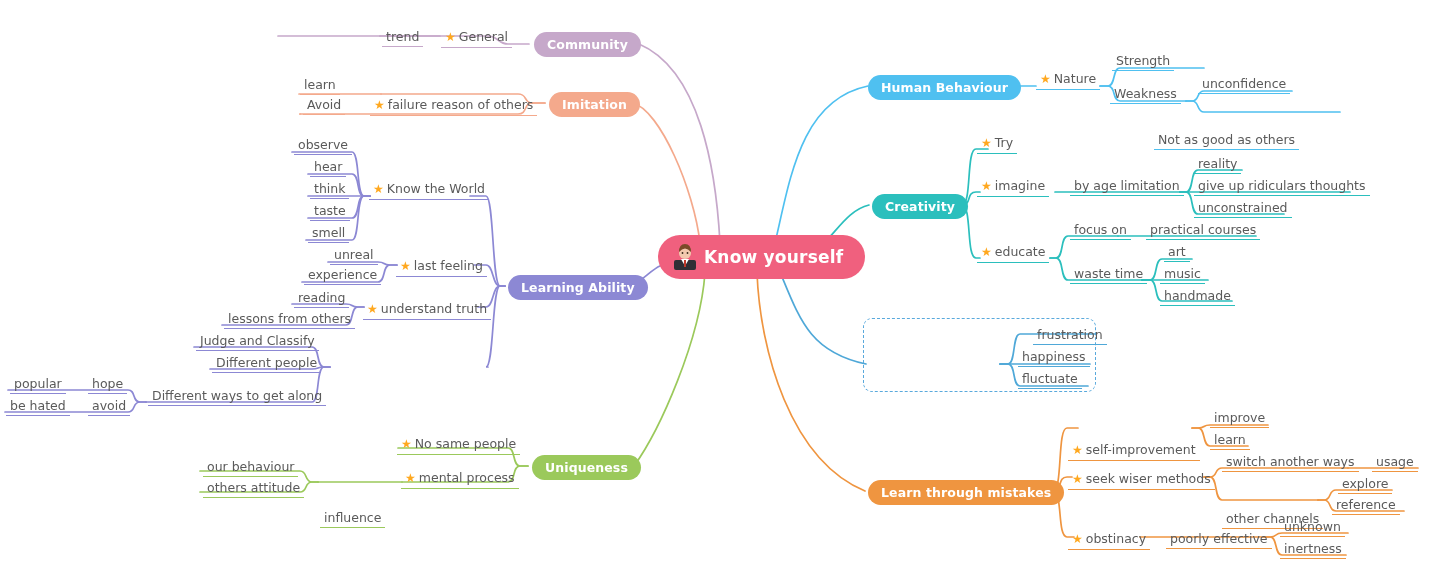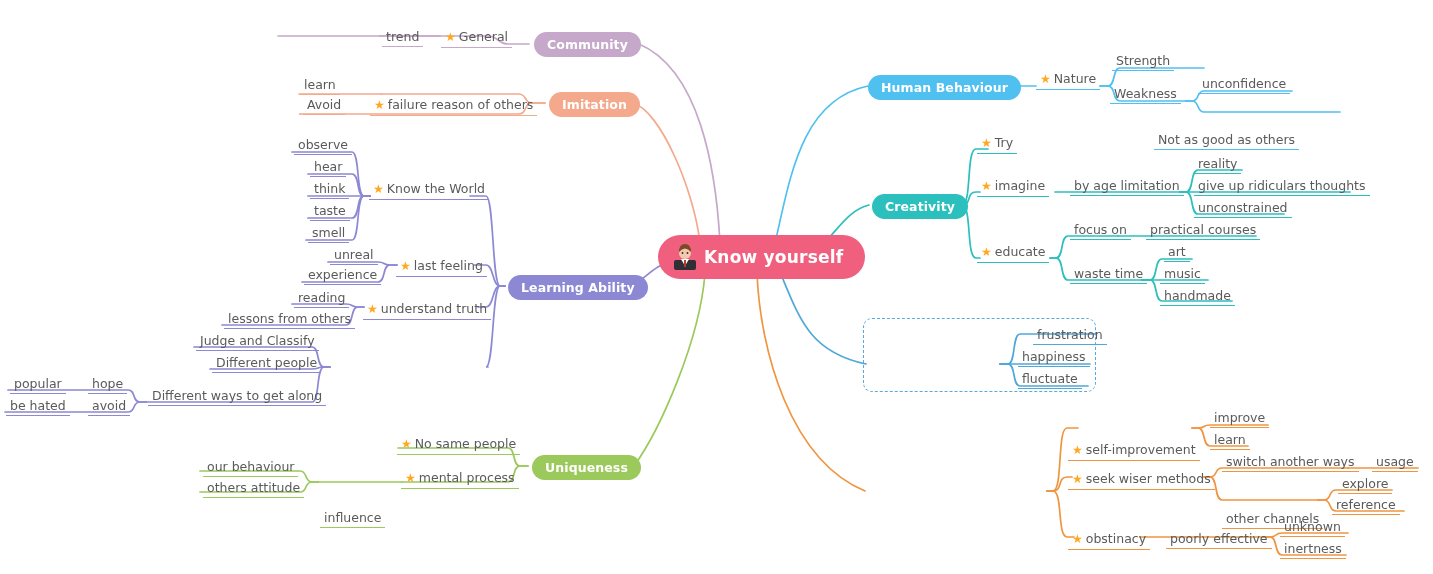--- a/index.html
+++ b/index.html
@@ -346,20 +346,23 @@
   <div class="node" style="left:1018px;top:324px;">
     <span class="lab" style="border-bottom:1.6px solid #4FA8D8;margin-left:15px;">frustration</span>
   </div>
   <div class="node" style="left:1018px;top:346px;">
     <span class="lab" style="border-bottom:1.6px solid #4FA8D8;">happiness</span>
   </div>
   <div class="node" style="left:1018px;top:368px;">
     <span class="lab" style="border-bottom:1.6px solid #4FA8D8;">fluctuate</span>
   </div>
 
+  <div class="node pill" style="left:868px;top:480px;background:#EF9540;">
+    <span>Learn through mistakes</span>
+  </div>
   <div class="node" style="left:1068px;top:419px;margin-top:20px;">
     <span class="lab nb" style="border-bottom:1.6px solid #EF9540;">
       <span class="star">★</span><span>self-improvement</span>
     </span>
   </div>
   <div class="node" style="left:1210px;top:407px;">
     <span class="lab" style="border-bottom:1.6px solid #EF9540;">improve</span>
   </div>
   <div class="node" style="left:1210px;top:429px;">
     <span class="lab" style="border-bottom:1.6px solid #EF9540;">learn</span>

